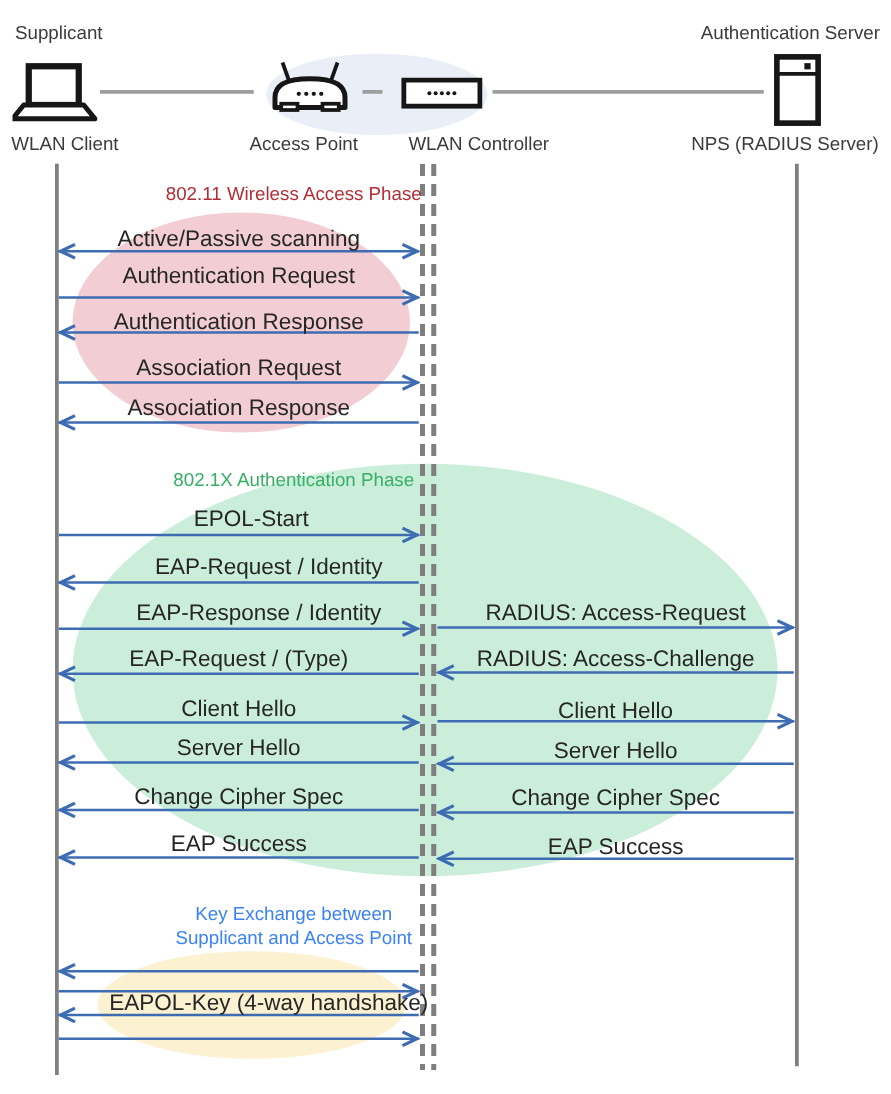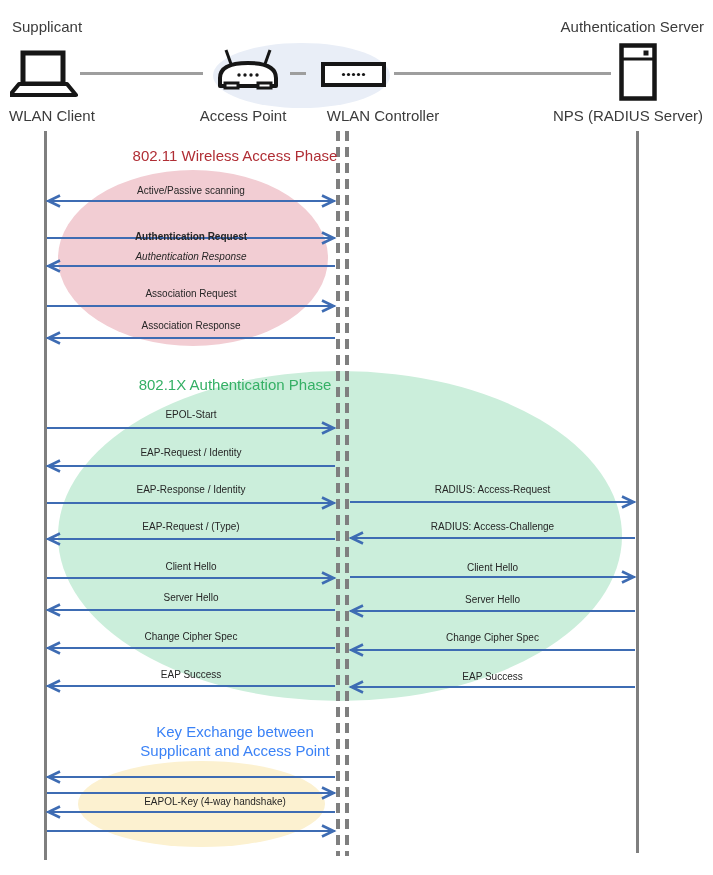--- a/index.html
+++ b/index.html
@@ -21,21 +21,21 @@
   .lifeline-dashed{
     position:absolute; width:4px; z-index:3; background:none;
     background-image:repeating-linear-gradient(to bottom, var(--lifeline) 0px, var(--lifeline) 10px, transparent 10px, transparent 16px);
   }
   .phase-ellipse{position:absolute; border-radius:50%; z-index:1;}
   .phase-title{
     position:absolute; left:47px; width:288px; text-align:center;
     font-size:15px; line-height:19px; white-space:pre-line; z-index:4;margin-left:44px;
   }
   .msg-label{
-    position:absolute; text-align:center; font-size:10px; line-height:18px;
+    position:absolute; text-align:center; font-size:18px; line-height:18px;
     color:var(--text); z-index:5; white-space:nowrap;
   }
   .msg-arrow{position:absolute; overflow:visible; z-index:4;}
 </style>
 </head>
 <body>
 
 <div id="canvas">
 
   <div class="role-label" style="left:12px;">Supplicant</div>
@@ -98,51 +98,51 @@
   <div class="phase-title" style="top: 722px; color: #3b82f6;">Key Exchange between
 Supplicant and Access Point</div>
 
   <div id="messages">
       <div class="msg-label" style="left: 47px; width: 288px; top: 182px;">Active/Passive scanning</div>
       <svg width="288" height="14" class="msg-arrow" style="left: 47px; top: 194px;">
         <line x1="0" y1="7" x2="288" y2="7" stroke="#3E6CB3" stroke-width="2"></line>
         <polyline points="275,1.5 286.5,7 275,12.5" fill="none" stroke="#3E6CB3" stroke-width="2.6"></polyline>
         <polyline points="13,1.5 1.5,7 13,12.5" fill="none" stroke="#3E6CB3" stroke-width="2.6"></polyline>
       </svg>
-      <div class="msg-label" style="left: 47px; width: 288px; top: 228px; font-weight: bold;">Authentication Request</div>
+      <div class="msg-label" style="left: 47px; width: 288px; top: 211px;">Authentication Request</div>
       <svg width="288" height="14" class="msg-arrow" style="left: 47px; top: 231px;">
         <line x1="0" y1="7" x2="288" y2="7" stroke="#3E6CB3" stroke-width="2"></line>
         <polyline points="275,1.5 286.5,7 275,12.5" fill="none" stroke="#3E6CB3" stroke-width="2.6"></polyline>
       </svg>
-      <div class="msg-label" style="left: 47px; width: 288px; top: 248px; font-style: italic;">Authentication Response</div>
+      <div class="msg-label" style="left: 47px; width: 288px; top: 248px;">Authentication Response</div>
       <svg width="288" height="14" class="msg-arrow" style="left: 47px; top: 259px;">
         <line x1="0" y1="7" x2="288" y2="7" stroke="#3E6CB3" stroke-width="2"></line>
         <polyline points="13,1.5 1.5,7 13,12.5" fill="none" stroke="#3E6CB3" stroke-width="2.6"></polyline>
       </svg>
       <div class="msg-label" style="left: 47px; width: 288px; top: 285px;">Association Request</div>
       <svg width="288" height="14" class="msg-arrow" style="left: 47px; top: 299px;">
         <line x1="0" y1="7" x2="288" y2="7" stroke="#3E6CB3" stroke-width="2"></line>
         <polyline points="275,1.5 286.5,7 275,12.5" fill="none" stroke="#3E6CB3" stroke-width="2.6"></polyline>
       </svg>
       <div class="msg-label" style="left: 47px; width: 288px; top: 317px;">Association Response</div>
       <svg width="288" height="14" class="msg-arrow" style="left: 47px; top: 331px;">
         <line x1="0" y1="7" x2="288" y2="7" stroke="#3E6CB3" stroke-width="2"></line>
         <polyline points="13,1.5 1.5,7 13,12.5" fill="none" stroke="#3E6CB3" stroke-width="2.6"></polyline>
       </svg>
-      <div class="msg-label" style="left: 47px; width: 288px; top: 406px;">EPOL-Start</div>
+      <div class="msg-label" style="left: 57px; width: 288px; top: 406px;">EPOL-Start</div>
       <svg width="288" height="14" class="msg-arrow" style="left: 47px; top: 421px;">
         <line x1="0" y1="7" x2="288" y2="7" stroke="#3E6CB3" stroke-width="2"></line>
         <polyline points="275,1.5 286.5,7 275,12.5" fill="none" stroke="#3E6CB3" stroke-width="2.6"></polyline>
       </svg>
-      <div class="msg-label" style="left: 47px; width: 288px; top: 444px;">EAP-Request / Identity</div>
+      <div class="msg-label" style="left: 47px; width: 288px; top: 444px; padding-left: 24px;">EAP-Request / Identity</div>
       <svg width="288" height="14" class="msg-arrow" style="left: 47px; top: 459px;">
         <line x1="0" y1="7" x2="288" y2="7" stroke="#3E6CB3" stroke-width="2"></line>
         <polyline points="13,1.5 1.5,7 13,12.5" fill="none" stroke="#3E6CB3" stroke-width="2.6"></polyline>
       </svg>
-      <div class="msg-label" style="left: 47px; width: 288px; top: 481px;">EAP-Response / Identity</div>
+      <div class="msg-label" style="left: 47px; width: 288px; top: 481px; padding-left: 16px;">EAP-Response / Identity</div>
       <svg width="288" height="14" class="msg-arrow" style="left: 47px; top: 496px;">
         <line x1="0" y1="7" x2="288" y2="7" stroke="#3E6CB3" stroke-width="2"></line>
         <polyline points="275,1.5 286.5,7 275,12.5" fill="none" stroke="#3E6CB3" stroke-width="2.6"></polyline>
       </svg>
       <div class="msg-label" style="left: 47px; width: 288px; top: 518px;">EAP-Request / (Type)</div>
       <svg width="288" height="14" class="msg-arrow" style="left: 47px; top: 532px;">
         <line x1="0" y1="7" x2="288" y2="7" stroke="#3E6CB3" stroke-width="2"></line>
         <polyline points="13,1.5 1.5,7 13,12.5" fill="none" stroke="#3E6CB3" stroke-width="2.6"></polyline>
       </svg>
       <div class="msg-label" style="left: 47px; width: 288px; top: 558px;">Client Hello</div>

